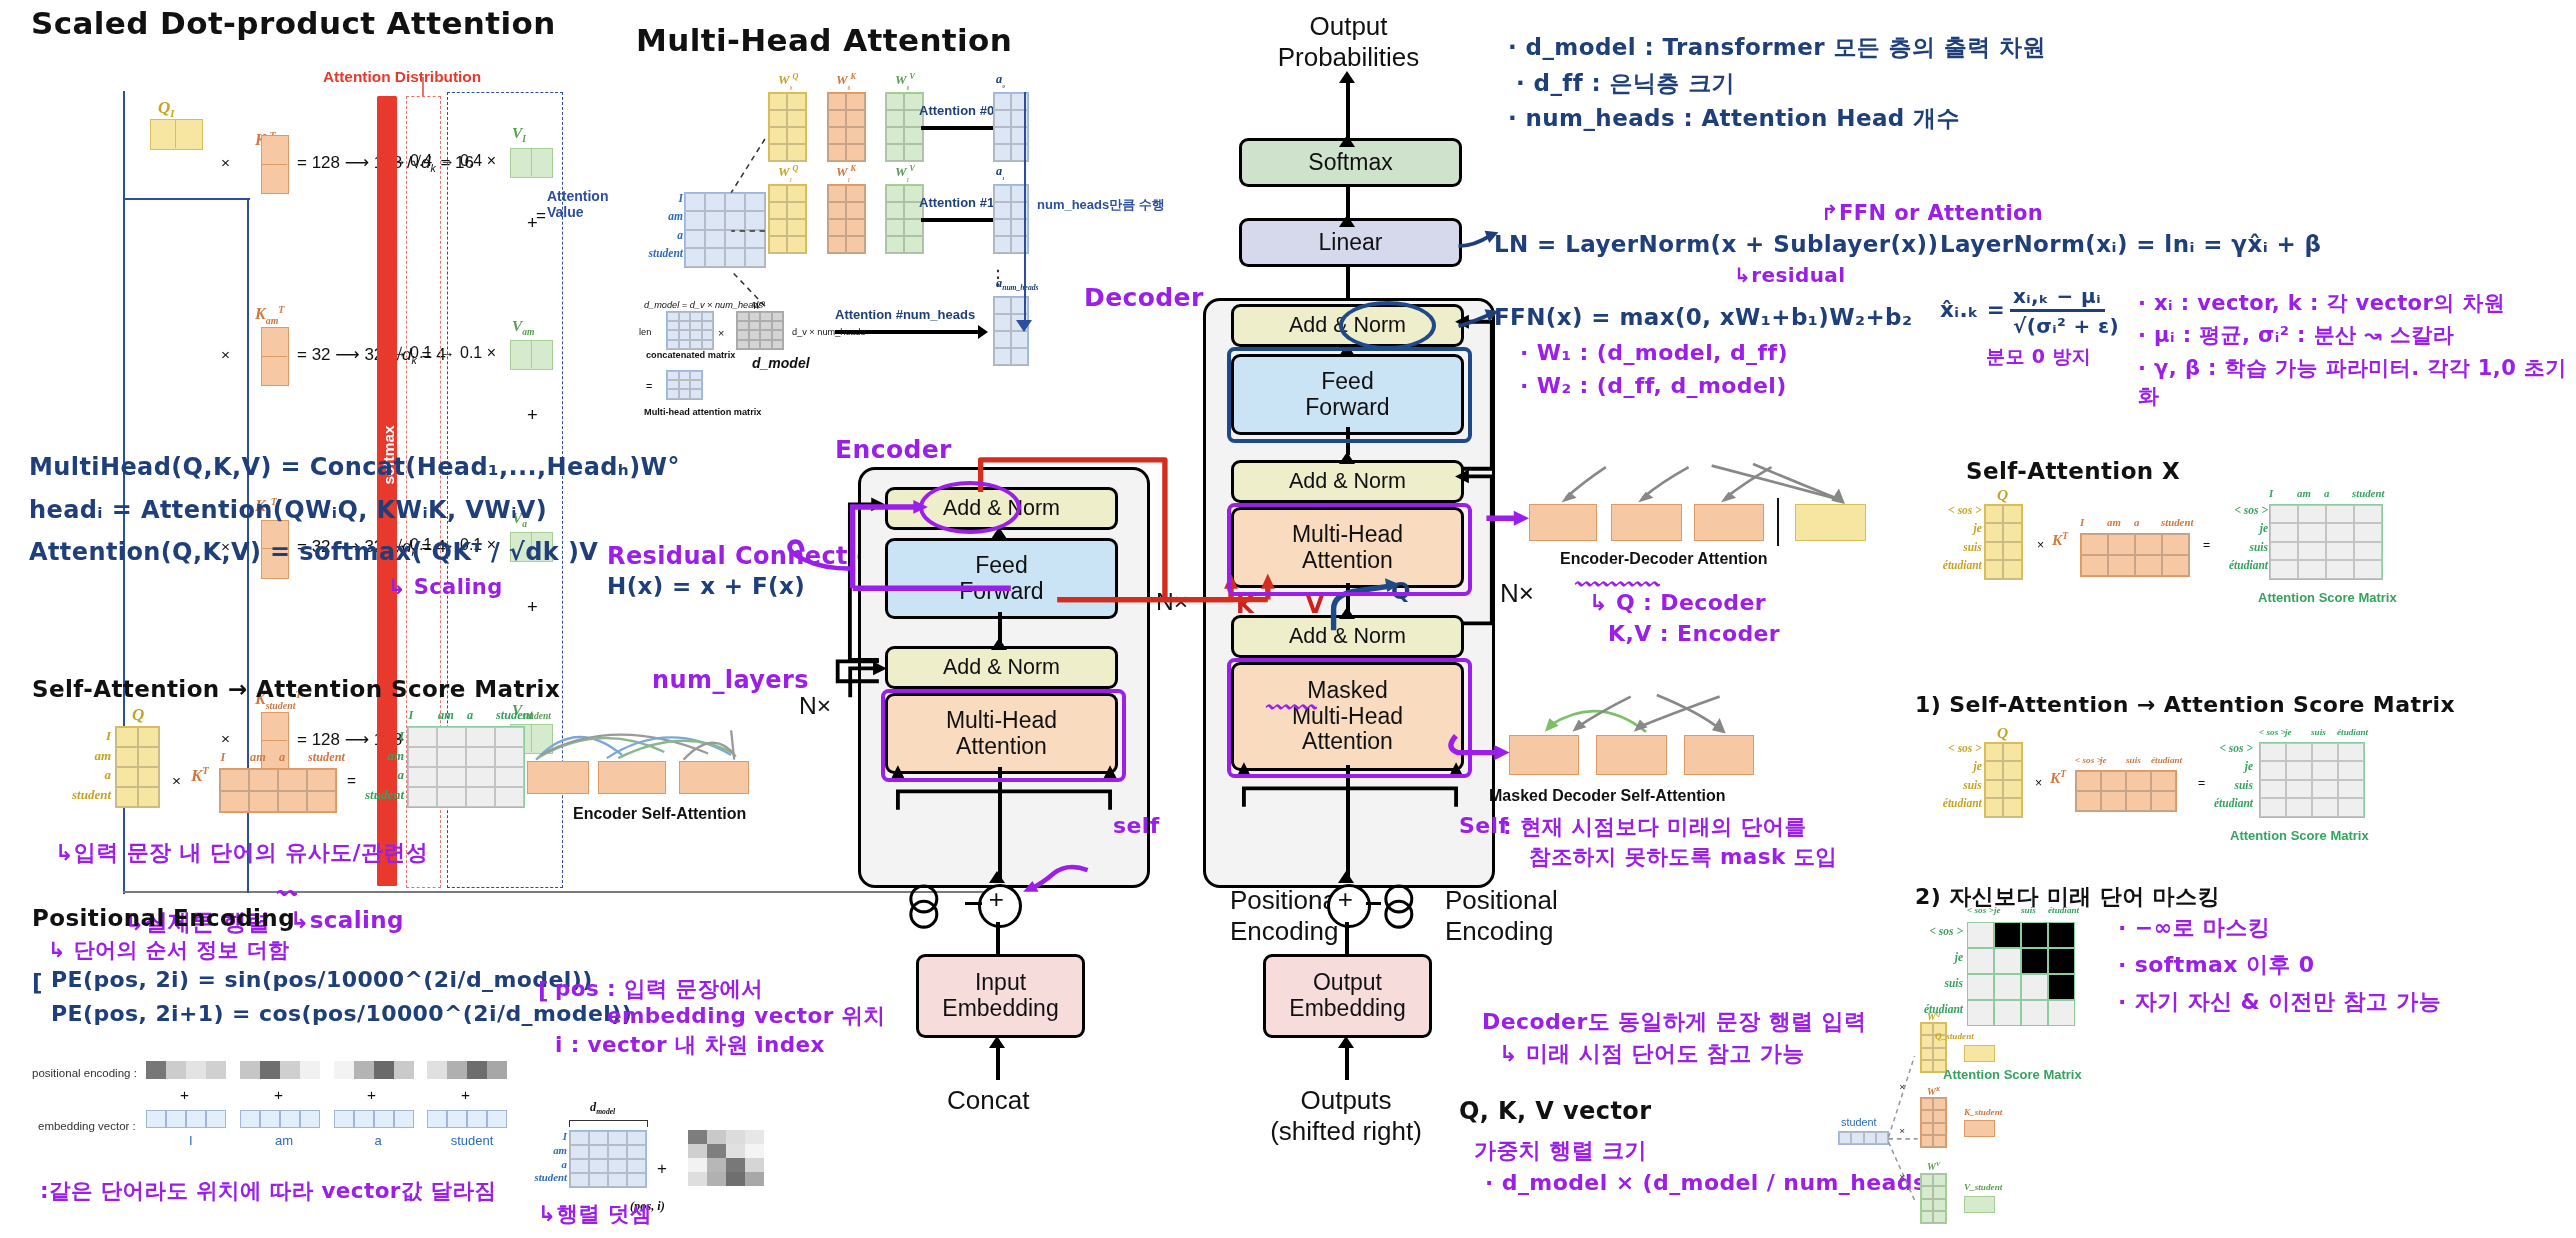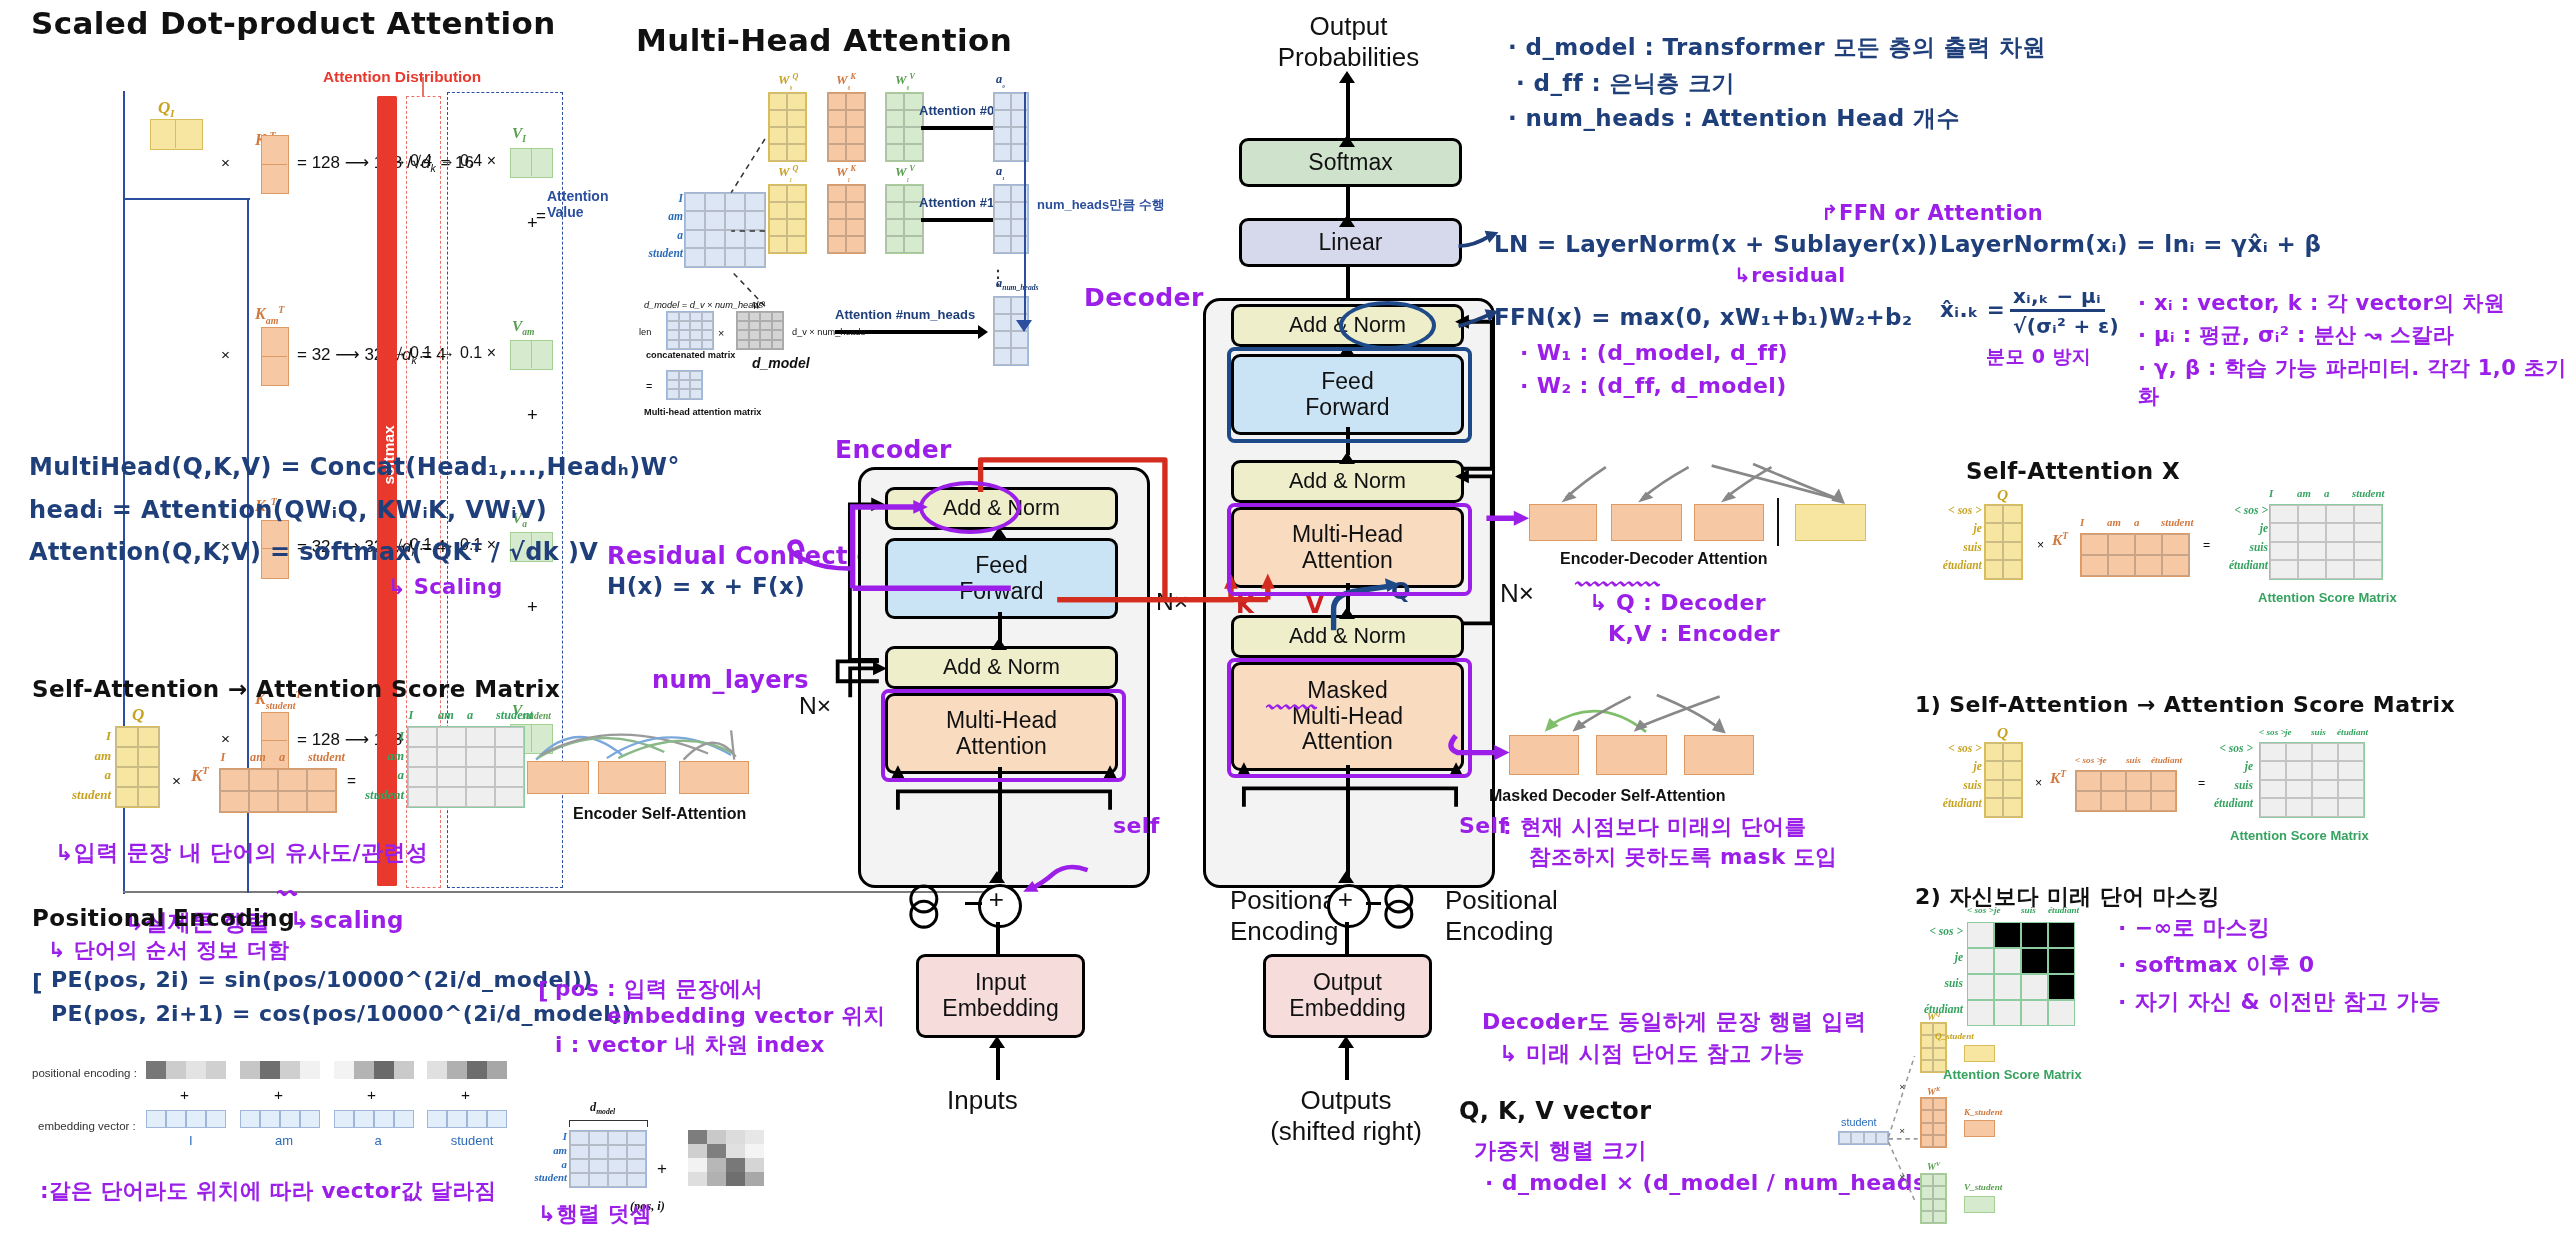--- a/index.html
+++ b/index.html
@@ -663,21 +663,21 @@
 <div class="abs arrow-head" style="left:1338px;top:871px;"></div>
 
 <div class="abs tblock t-emb" style="left:916px;top:954px;width:163px;height:78px;white-space:pre-line;">Input
 Embedding</div>
 <div class="abs tblock t-emb" style="left:1263px;top:954px;width:163px;height:78px;white-space:pre-line;">Output
 Embedding</div>
 <div class="abs arrow-up" style="left:996px;top:1042px;height:38px;"></div>
 <div class="abs arrow-head" style="left:989px;top:1036px;"></div>
 <div class="abs arrow-up" style="left:1345px;top:1042px;height:38px;"></div>
 <div class="abs arrow-head" style="left:1338px;top:1036px;"></div>
-<div class="abs plaintext" style="left:947px;top:1085px;font-size:26px;">Inputs</div>
+<div class="abs plaintext" style="left:947px;top:1085px;font-size:26px;">Concat</div>
 <div class="abs plaintext" style="left:1260px;top:1085px;font-size:26px;line-height:1.2;text-align:center;width:172px;white-space:pre-line;">Outputs
 (shifted right)</div>
 
 <div class="abs hw hw-purple" style="left:835px;top:435px;font-size:25px;">Encoder</div>
 <div class="abs hw hw-purple" style="left:1084px;top:283px;font-size:25px;">Decoder</div>
 <div class="abs hw hw-purple" style="left:1113px;top:813px;font-size:22px;">self</div>
 <div class="abs hw hw-purple" style="left:1459px;top:813px;font-size:22px;">Self</div>
 <div class="abs hw" style="left:1236px;top:592px;font-size:23px;color:#cf2020;">K</div>
 <div class="abs hw" style="left:1306px;top:592px;font-size:23px;color:#cf2020;">V</div>
 <div class="abs hw" style="left:1391px;top:578px;font-size:23px;color:#1f3f7a;">Q</div>

